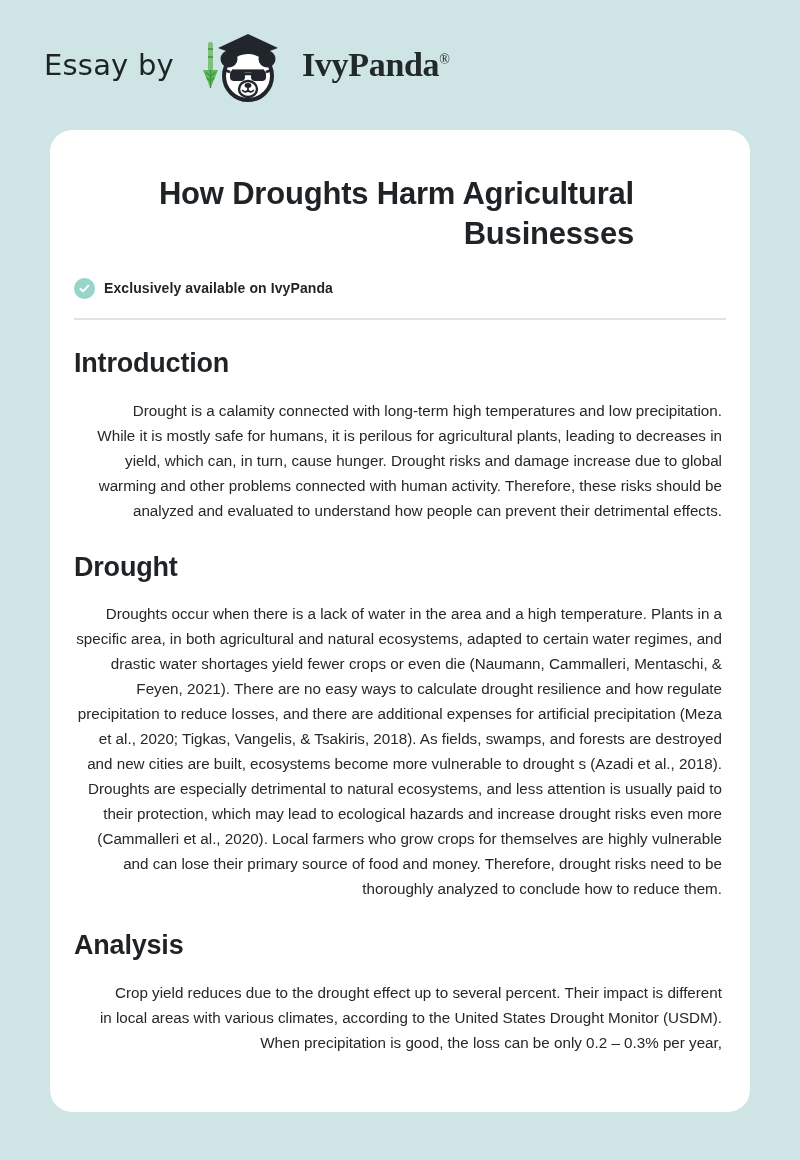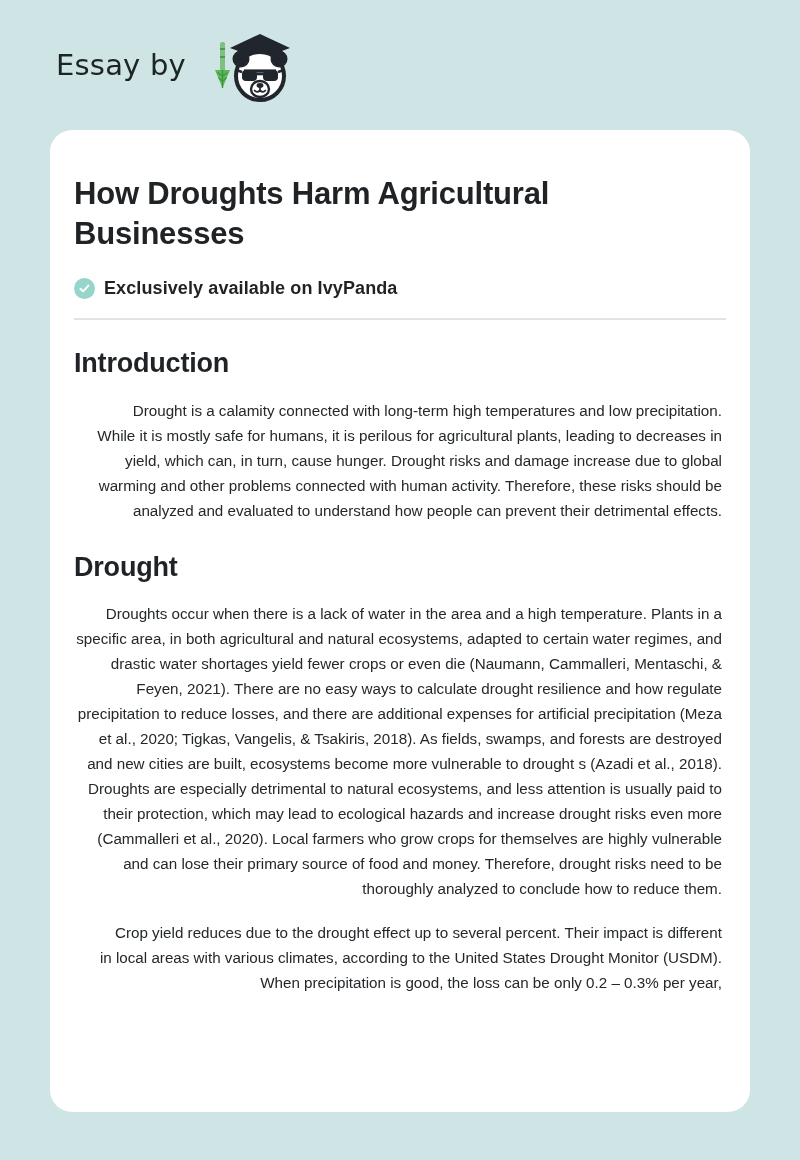--- a/index.html
+++ b/index.html
@@ -11,21 +11,21 @@
     height: 1160px;
     background: #cfe4e4;
     font-family: "Liberation Sans", sans-serif;
     overflow: hidden;
     position: relative;
   }
 
   
   .page-header {
     position: absolute;
-    left: 12px; top: 0;
+    left: 0; top: 0;
     width: 700px;
     height: 130px;
     display: flex;
     align-items: center;
     padding-left: 44px;
     box-sizing: border-box;
   }
   .essay-by {
     font-size: 29px;
     color: #1d2524;
@@ -82,41 +82,42 @@
 
   .doc-title {
     font-family: "Liberation Sans", sans-serif;
     font-size: 31px;
     font-weight: 700;
     color: #1f2326;
     line-height: 1.29;
     letter-spacing: -0.2px;
     margin: 0 0 0 0;
     max-width: 560px;
+    text-align: right;
   }
 
   .badge-row {
     display: flex;
     align-items: center;
     margin-top: 24px;
   }
   .badge-check {
     width: 21px;
     height: 21px;
     border-radius: 50%;
     background: #97d5cb;
     display: flex;
     align-items: center;
     justify-content: center;
     flex: 0 0 auto;
   }
   .badge-check svg { display:block; }
   .badge-text {
     margin-left: 9px;
-    font-size: 18px;
+    font-size: 14px;
     font-weight: 700;
     color: #1f2326;
     letter-spacing: 0.1px;
     font-family: "Liberation Sans", sans-serif;
   }
 
   .divider {
     margin-top: 19px;
     height: 2px;
     background: #e3e3e3;
@@ -179,20 +180,23 @@
         <rect x="61" y="44" width="15" height="11" rx="4" fill="#20262b"></rect>
         <path d="M55 48 h6" stroke="#20262b" stroke-width="2.6"></path>
         <path d="M40 46 L34 44" stroke="#20262b" stroke-width="2.6"></path>
         <path d="M76 46 L82 44" stroke="#20262b" stroke-width="2.6"></path>
 
         <ellipse cx="58" cy="63" rx="9" ry="8" fill="#ffffff" stroke="#20262b" stroke-width="2.4"></ellipse>
         <ellipse cx="58" cy="59.5" rx="3.4" ry="2.4" fill="#20262b"></ellipse>
         <path d="M58 62 v2.5 M58 64.5 q-3 2.6 -5.4 0 M58 64.5 q3 2.6 5.4 0" stroke="#20262b" stroke-width="1.7" fill="none" stroke-linecap="round"></path>
       </svg>
     </span>
+    <span class="brand-word">
+      <span>IvyPanda</span><sup class="brand-reg">®</sup>
+    </span>
   </div>
 </div>
 
 <div class="doc-card">
   <div class="card-inner">
 
     <h1 class="doc-title">How Droughts Harm Agricultural Businesses</h1>
 
     <div class="badge-row">
       <span class="badge-check">
@@ -209,17 +213,18 @@
       <h2 class="section-heading first">Introduction</h2>
       <p class="body-par">Drought is a calamity connected with long-term high temperatures and low precipitation. While it is mostly safe for humans, it is perilous for agricultural plants, leading to decreases in yield, which can, in turn, cause hunger. Drought risks and damage increase due to global warming and other problems connected with human activity. Therefore, these risks should be analyzed and evaluated to understand how people can prevent their detrimental effects.</p>
     </section>
 
     <section class="section">
       <h2 class="section-heading">Drought</h2>
       <p class="body-par">Droughts occur when there is a lack of water in the area and a high temperature. Plants in a specific area, in both agricultural and natural ecosystems, adapted to certain water regimes, and drastic water shortages yield fewer crops or even die (Naumann, Cammalleri, Mentaschi, &amp; Feyen, 2021). There are no easy ways to calculate drought resilience and how regulate precipitation to reduce losses, and there are additional expenses for artificial precipitation (Meza et al., 2020; Tigkas, Vangelis, &amp; Tsakiris, 2018). As fields, swamps, and forests are destroyed and new cities are built, ecosystems become more vulnerable to drought s (Azadi et al., 2018). Droughts are especially detrimental to natural ecosystems, and less attention is usually paid to their protection, which may lead to ecological hazards and increase drought risks even more (Cammalleri et al., 2020). Local farmers who grow crops for themselves are highly vulnerable and can lose their primary source of food and money. Therefore, drought risks need to be thoroughly analyzed to conclude how to reduce them.</p>
     </section>
 
     <section class="section">
+      <h2 class="section-heading">Analysis</h2>
       <p class="body-par">Crop yield reduces due to the drought effect up to several percent. Their impact is different in local areas with various climates, according to the United States Drought Monitor (USDM). When precipitation is good, the loss can be only 0.2 – 0.3% per year,</p>
     </section>
 
   </div>
 </div>
 
 </body></html>

